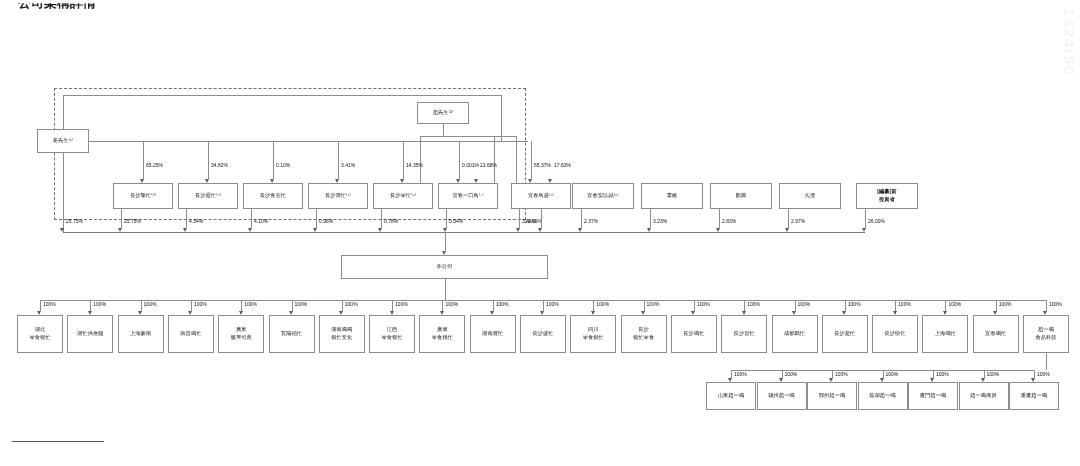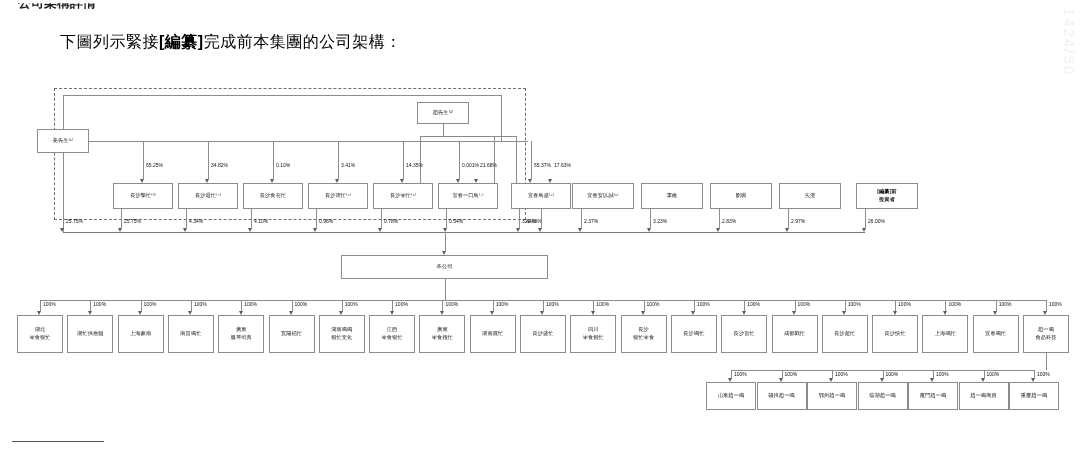--- a/index.html
+++ b/index.html
@@ -84,21 +84,20 @@
     border-top:4px solid #5d5d5d;
   }
 </style>
 </head>
 <body>
 
 <div id="page">
 
   <div class="top-cut">公司架構詳情</div>
 
-  <div class="intro"><span>下圖列示緊接</span><b>[編纂]</b><span>完成前本集團的公司架構：</span></div>
 
   <div class="watermark">1424/50</div>
 
   <div class="footrule"></div>
 
   <div class="dashbox" style="left:54px;top:88px;width:472px;height:132px;"></div>
 
   <div id="chart"></div>
 <div class="box" style="left:37px;top:129px;width:52px;height:24px;">
       <span>姜先生⁽¹⁾</span>

